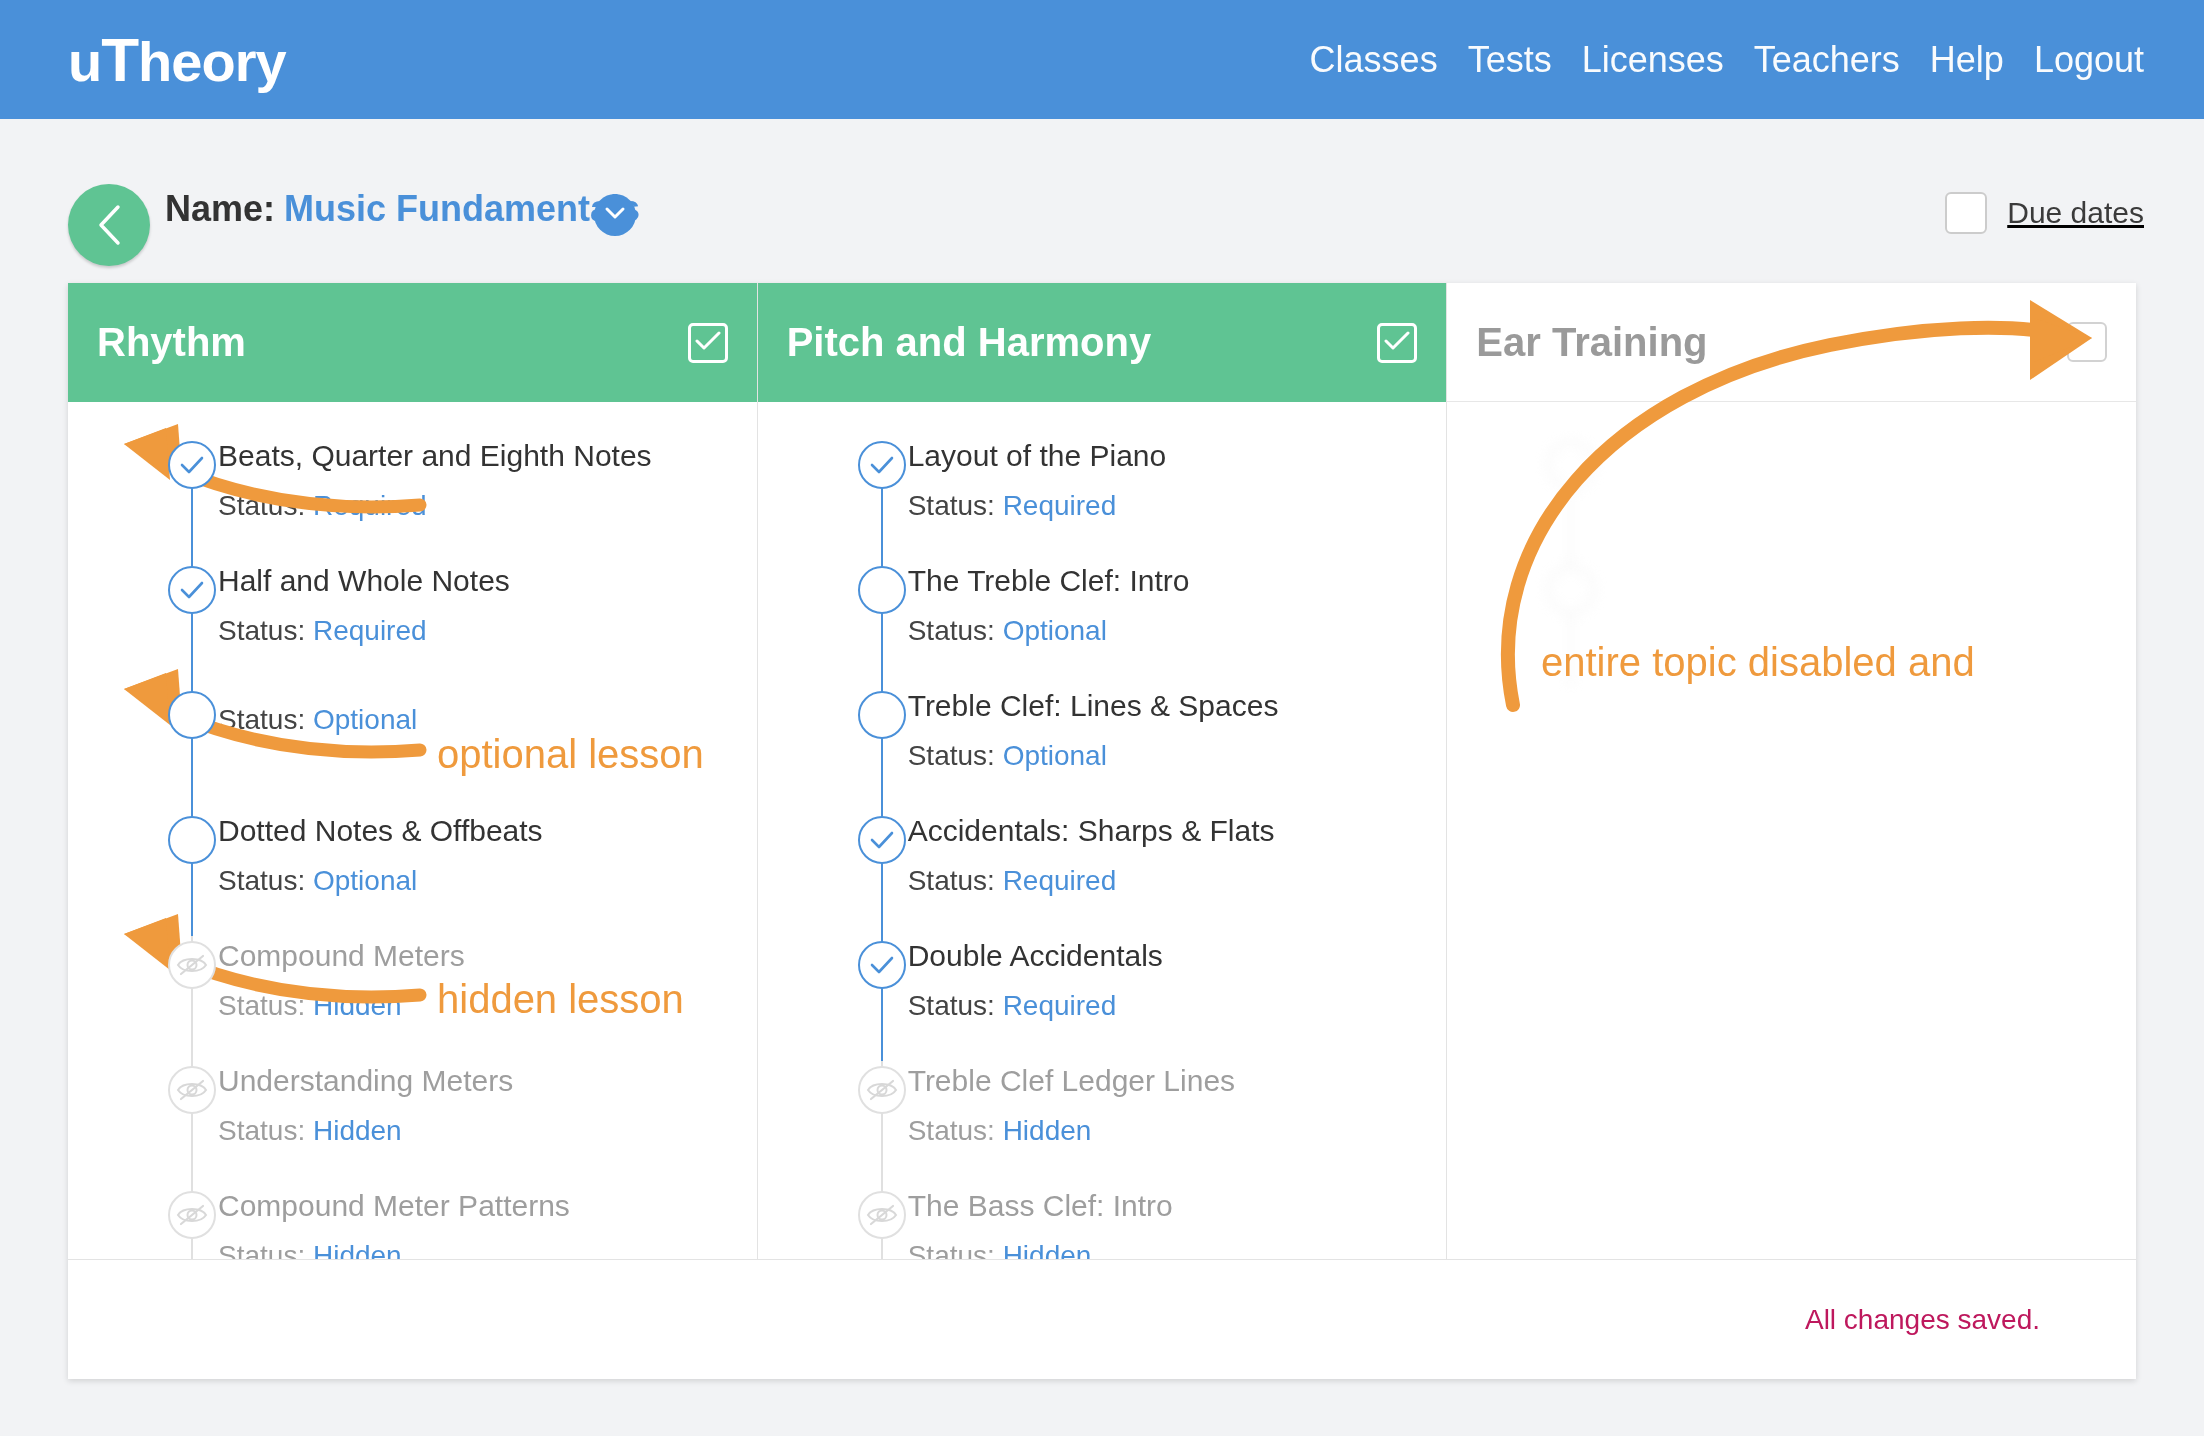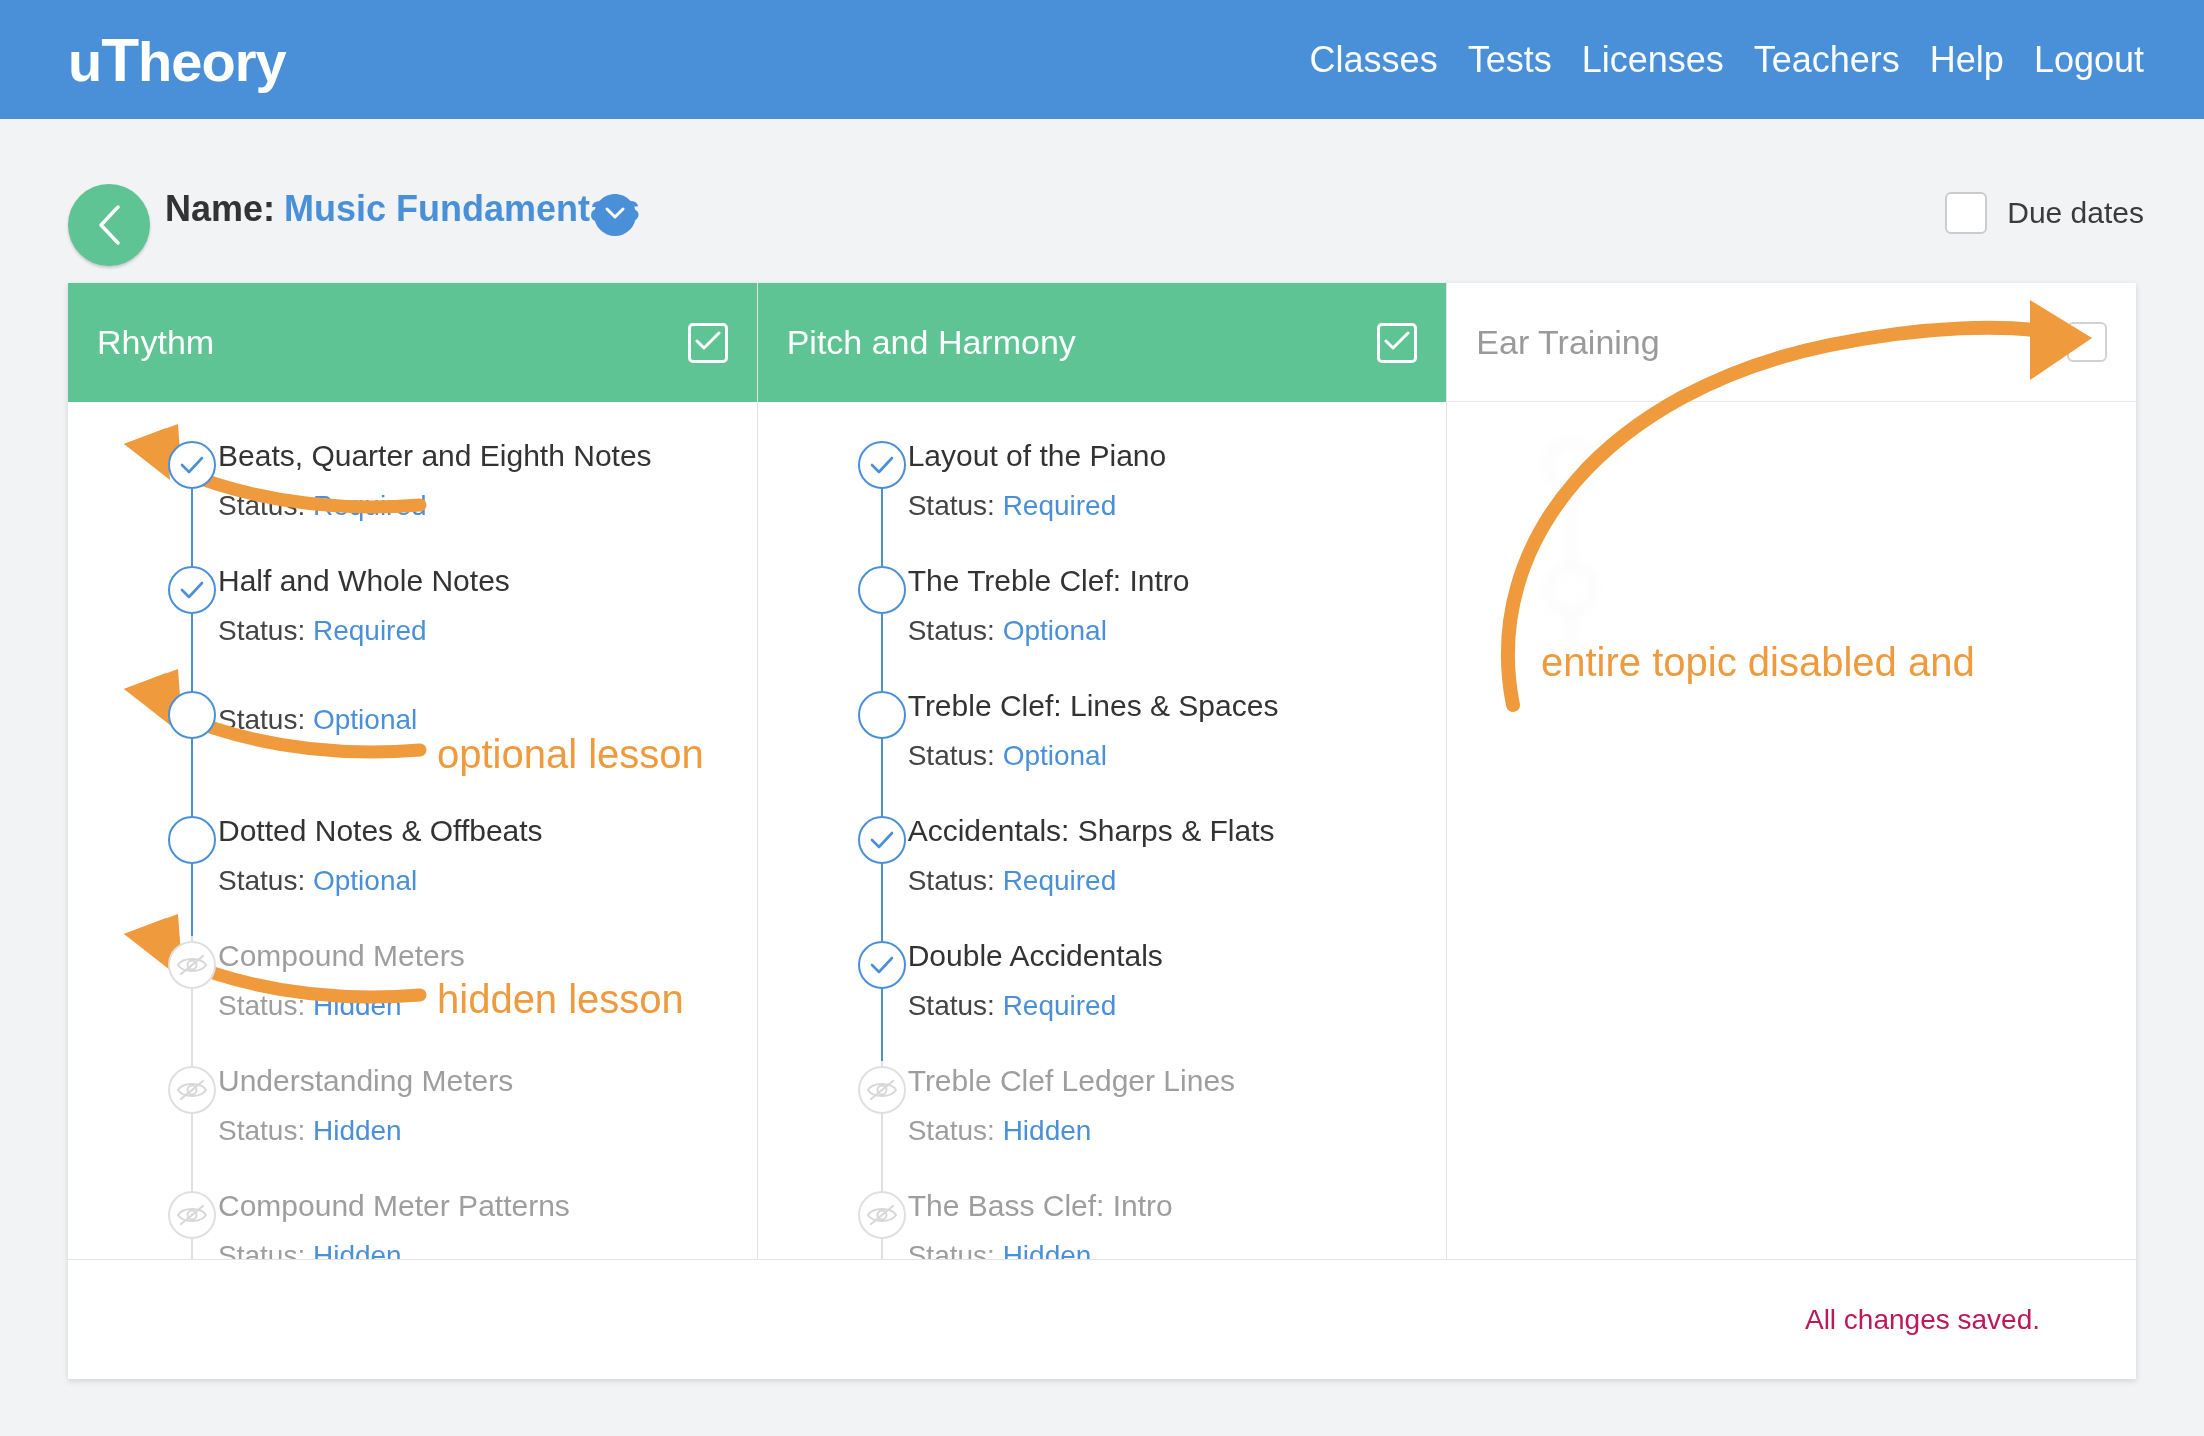--- a/index.html
+++ b/index.html
@@ -42,20 +42,21 @@
     position:absolute;left:284px;top:188px;font-size:36px;font-weight:bold;color:#4a90d9;
     cursor:pointer;
   }
   .namecaret{
     position:absolute;left:594px;top:194px;width:42px;height:42px;border-radius:50%;
     background:#4a90d9;display:flex;align-items:center;justify-content:center;cursor:pointer;
   }
   .duedates{
     position:absolute;right:60px;top:192px;display:flex;align-items:center;gap:20px;
     cursor:pointer;
+    text-decoration:underline;
   }
   .duebox{
     width:42px;height:42px;border:2px solid #cccccc;border-radius:6px;background:#ffffff;
     box-sizing:border-box;
   }
   .duetext{font-size:30px;color:#3b3b3b;}
 
   
   .card{
     position:absolute;left:68px;top:283px;width:2068px;height:1096px;
@@ -68,21 +69,21 @@
     border-right:1px solid #e3e3e3;position:relative;
   }
   .col:last-child{border-right:none;}
 
   .colhead{
     height:119px;display:flex;align-items:center;justify-content:space-between;
     box-sizing:border-box;padding:0 29px 0 29px;
     background:#5fc493;
   }
   .col.disabled .colhead{background:#ffffff;border-bottom:1px solid #e7e7e7;}
-  .coltitle{font-size:34px;color:#ffffff;font-weight:400;}
+  .coltitle{font-size:40px;color:#ffffff;font-weight:700;}
   .col.disabled .coltitle{color:#9a9a9a;}
   .colcheck{
     width:40px;height:40px;border:3px solid #ffffff;border-radius:5px;
     display:flex;align-items:center;justify-content:center;box-sizing:border-box;cursor:pointer;
     flex:none;
   }
   .col.disabled .colcheck{border:2px solid #d2d2d2;border-radius:6px;}
 
   .lessons{
     flex:1;overflow:hidden;position:relative;padding:34px 0 0 0;

